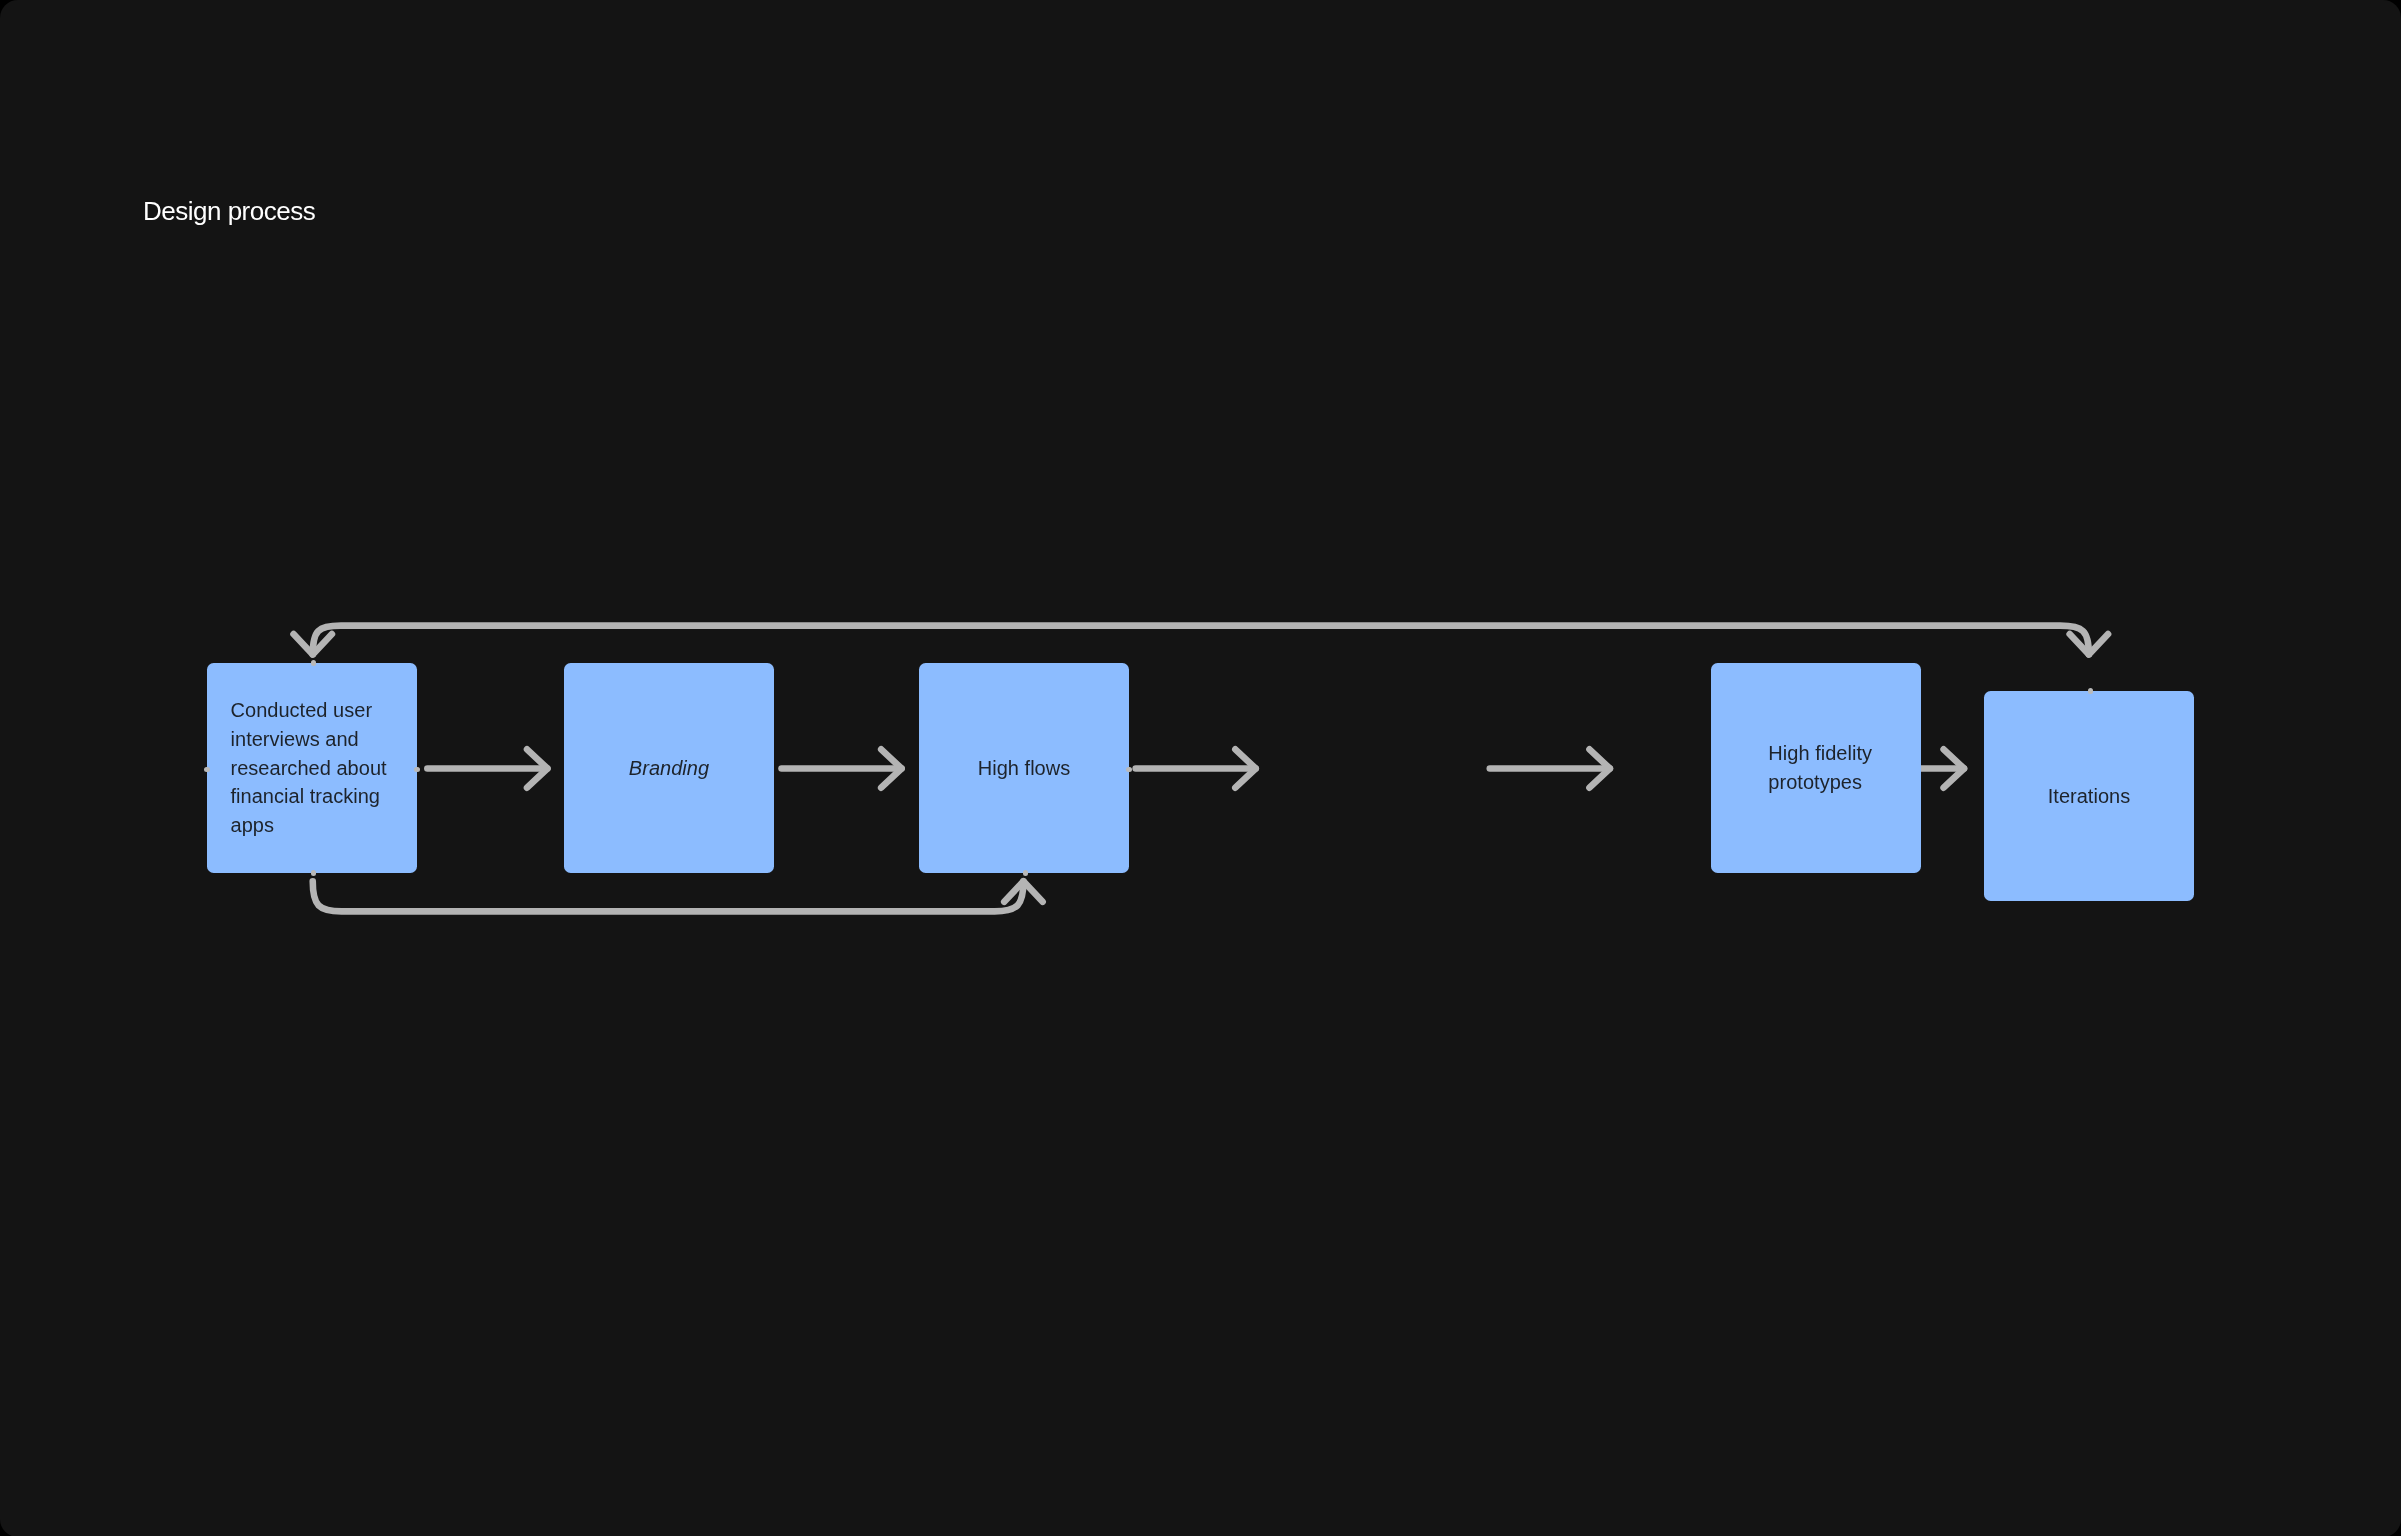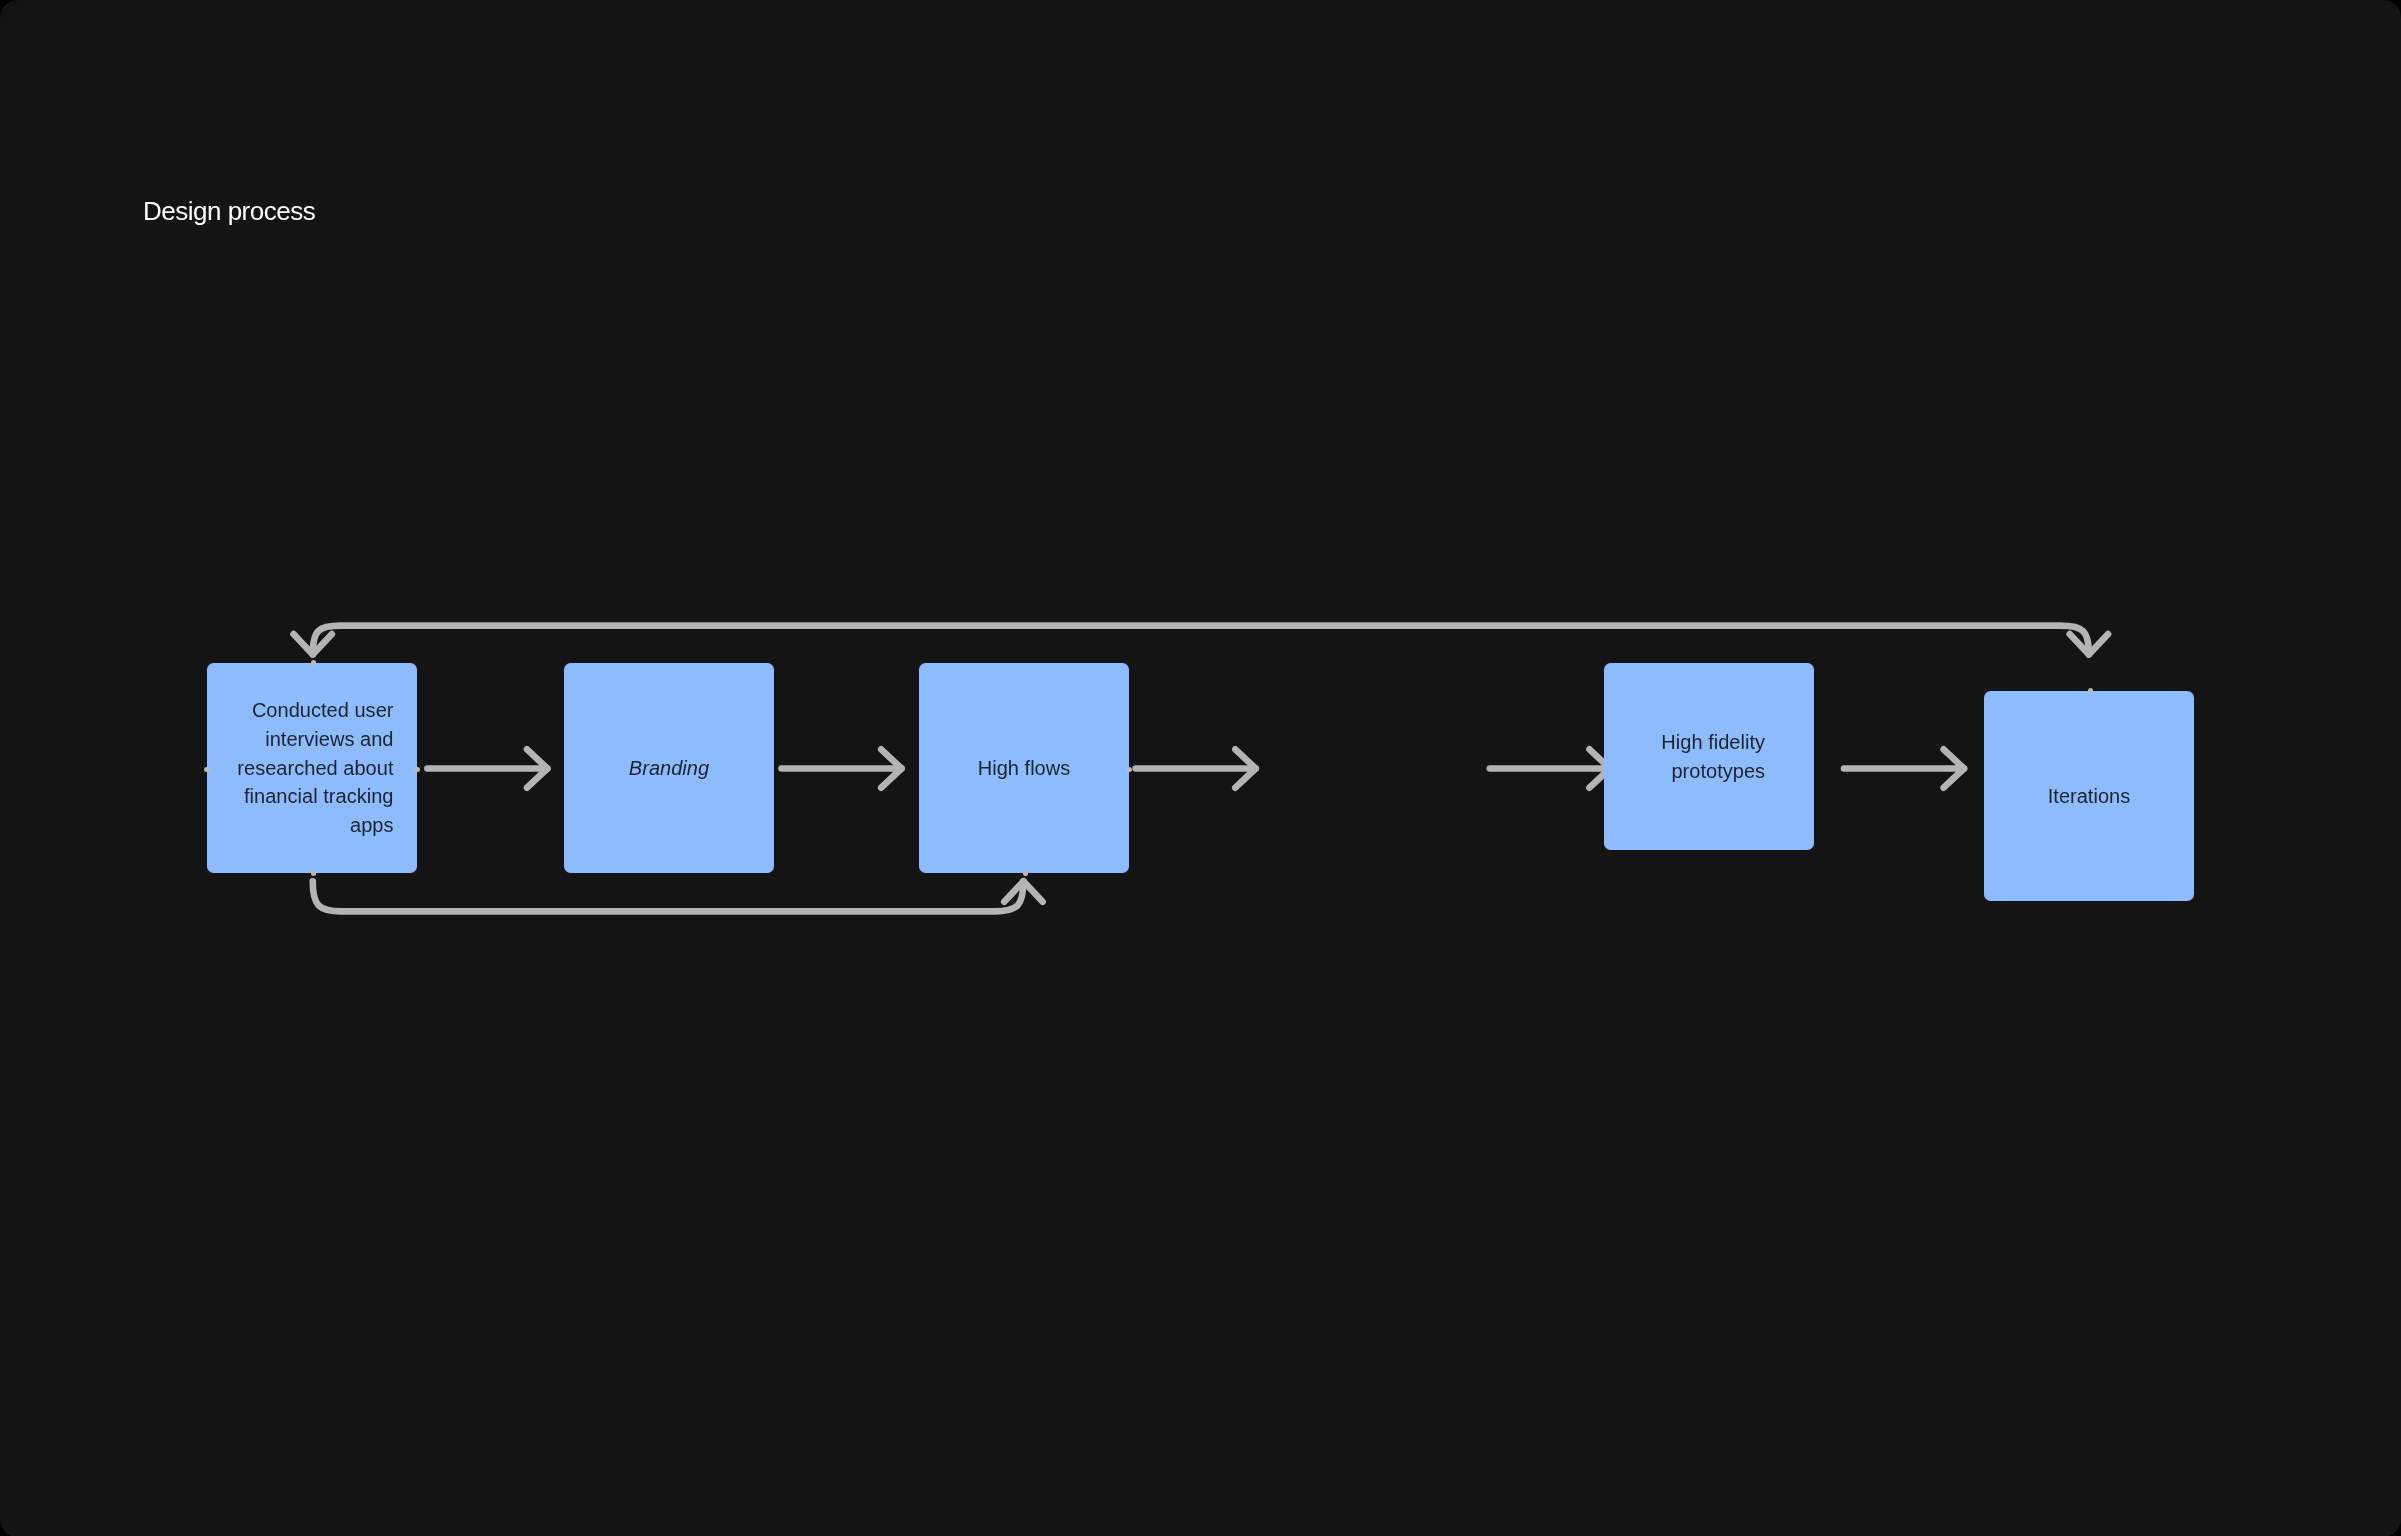--- a/index.html
+++ b/index.html
@@ -64,21 +64,21 @@
     display: flex;
     align-items: center;
     justify-content: center;
     padding: 0 15.6px;
   }
   .node-label {
     font-size: 20px;
     font-weight: 400;
     line-height: 1.44;
     color: #1d232b;
-    text-align: right;
+    text-align: left;
     letter-spacing: 0.03px;
     white-space: pre-line;
   }
   .node-label.narrow { max-width: 163px; }
 
   
   .handle {
     position: absolute;
     width: 5.4px;
     height: 5.4px;
@@ -170,21 +170,21 @@
       <span class="node-label">Branding</span>
     </div>
 
     <div class="node" style="left:919px; top:663px; width:210px; height:210px;">
       <span class="node-label">High flows</span>
       <span class="handle" style="right:-2.7px; top:104px;"></span>
       <span class="handle" style="left:104px; bottom:-2.7px;"></span>
     </div>
 
 
-    <div class="node" style="left:1604px; top:663px; width:210px; height:187px;padding-left:24px;">
+    <div class="node" style="left:1711px; top:663px; width:210px; height:210px;padding-left:24px;">
       <span class="node-label narrow">High fidelity
 prototypes</span>
     </div>
 
     <div class="node" style="left:1984px; top:663px; width:210px; height:210px;margin-top:28px;">
       <span class="node-label">Iterations</span>
       <span class="handle" style="left:104px; top:-2.7px;"></span>
     </div>
 
   </div>

